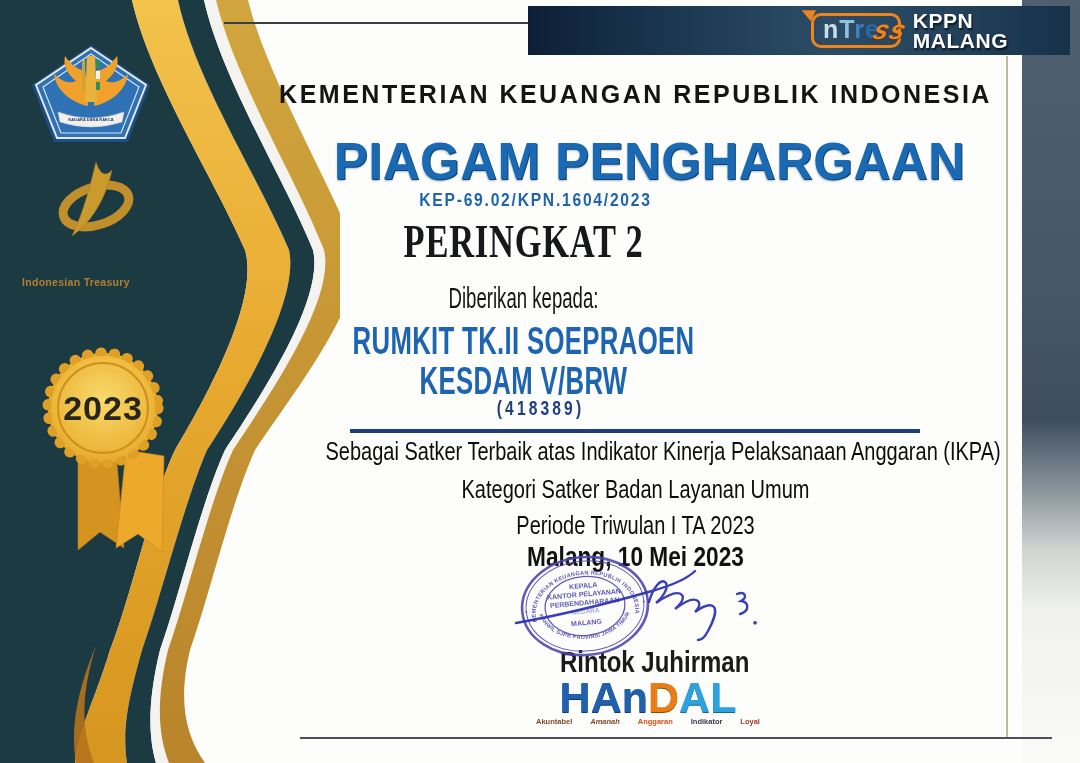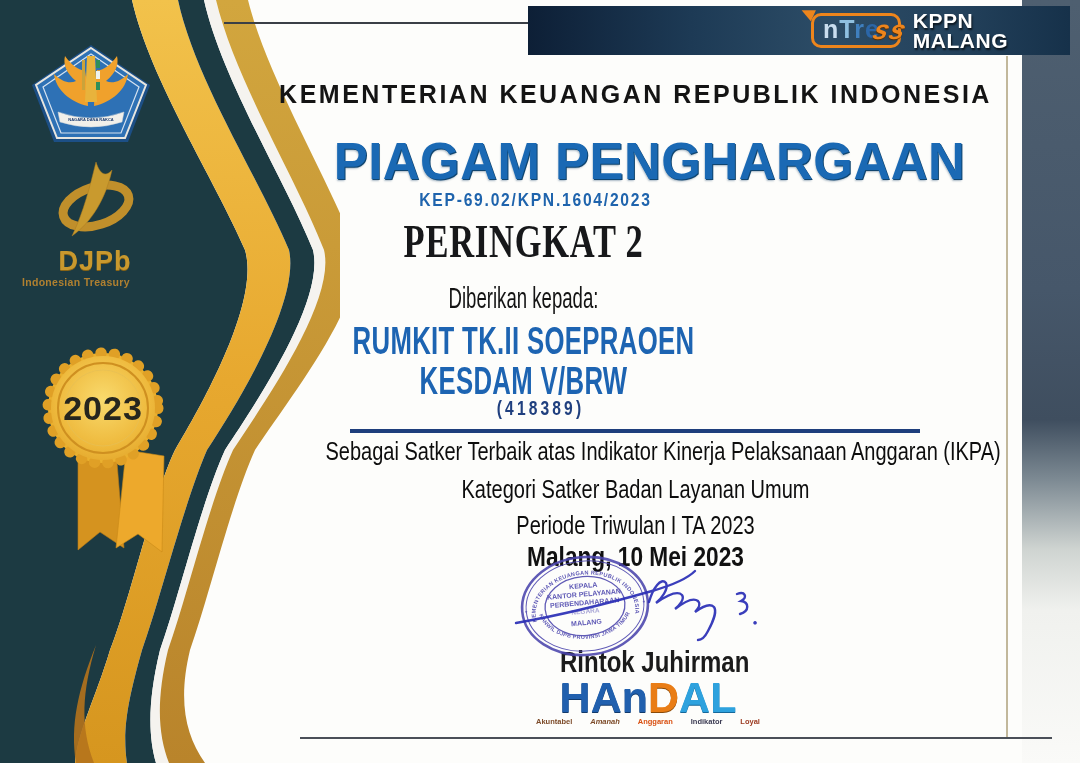--- a/index.html
+++ b/index.html
@@ -132,21 +132,20 @@
     <rect x="66" y="38" width="4" height="8" fill="#2e8f5a"></rect>
       <rect x="52" y="16" width="3" height="30" fill="#caa33a"></rect>
     <path fill="#f2f0ea" stroke="#cfd4d8" stroke-width=".5" d="M28,68 Q61,80 94,68 L92,78 Q61,88 30,78 Z"></path>
     <text x="61" y="76.5" font-size="4" font-weight="700" fill="#1c3c70" text-anchor="middle">NAGARA DANA RAKCA</text>
   </svg>
 
   <svg class="abs" style="left:44px;top:156px" width="105" height="96" viewBox="0 0 105 96">
     <ellipse cx="52" cy="50" rx="34" ry="19" fill="none" stroke="#c08f2b" stroke-width="9" transform="rotate(-18 52 50)"></ellipse>
     <path fill="#c99a2e" stroke="#a87a20" stroke-width=".5" d="M52,6 C46,30 40,55 28,80 C48,66 62,42 68,14 C62,21 56,19 52,6 Z"></path>
   </svg>
-  <div class="abs djpb-label">DJPb</div>
   <div class="abs djpb-sub">Indonesian Treasury</div>
 
   <svg class="abs" style="left:28px;top:338px" width="150" height="235" viewBox="0 0 150 235">
     <path fill="#d5931f" stroke="#b87a16" stroke-width=".6" d="M50,118 L88,112 L96,210 L72,194 L50,212 Z"></path>
     <path fill="#eda92c" stroke="#c98a18" stroke-width=".6" d="M98,112 L136,118 L134,214 L110,196 L88,210 Z"></path>
     <circle cx="75" cy="70" r="55" fill="#eab02f" stroke="#e0a026" stroke-width="11" stroke-dasharray="0.5 13" stroke-linecap="round"></circle>
     <circle cx="75" cy="70" r="52" fill="url(#gMedal)"></circle>
     <circle cx="75" cy="70" r="45" fill="none" stroke="#cf9020" stroke-width="2"></circle>
     <circle cx="75" cy="70" r="38" fill="none" stroke="#e6bf55" stroke-width="1" opacity=".7"></circle>
     <text x="75" y="82" font-size="34" font-weight="800" fill="#26261e" text-anchor="middle" letter-spacing="1" font-family="Liberation Sans, sans-serif">2023</text>

